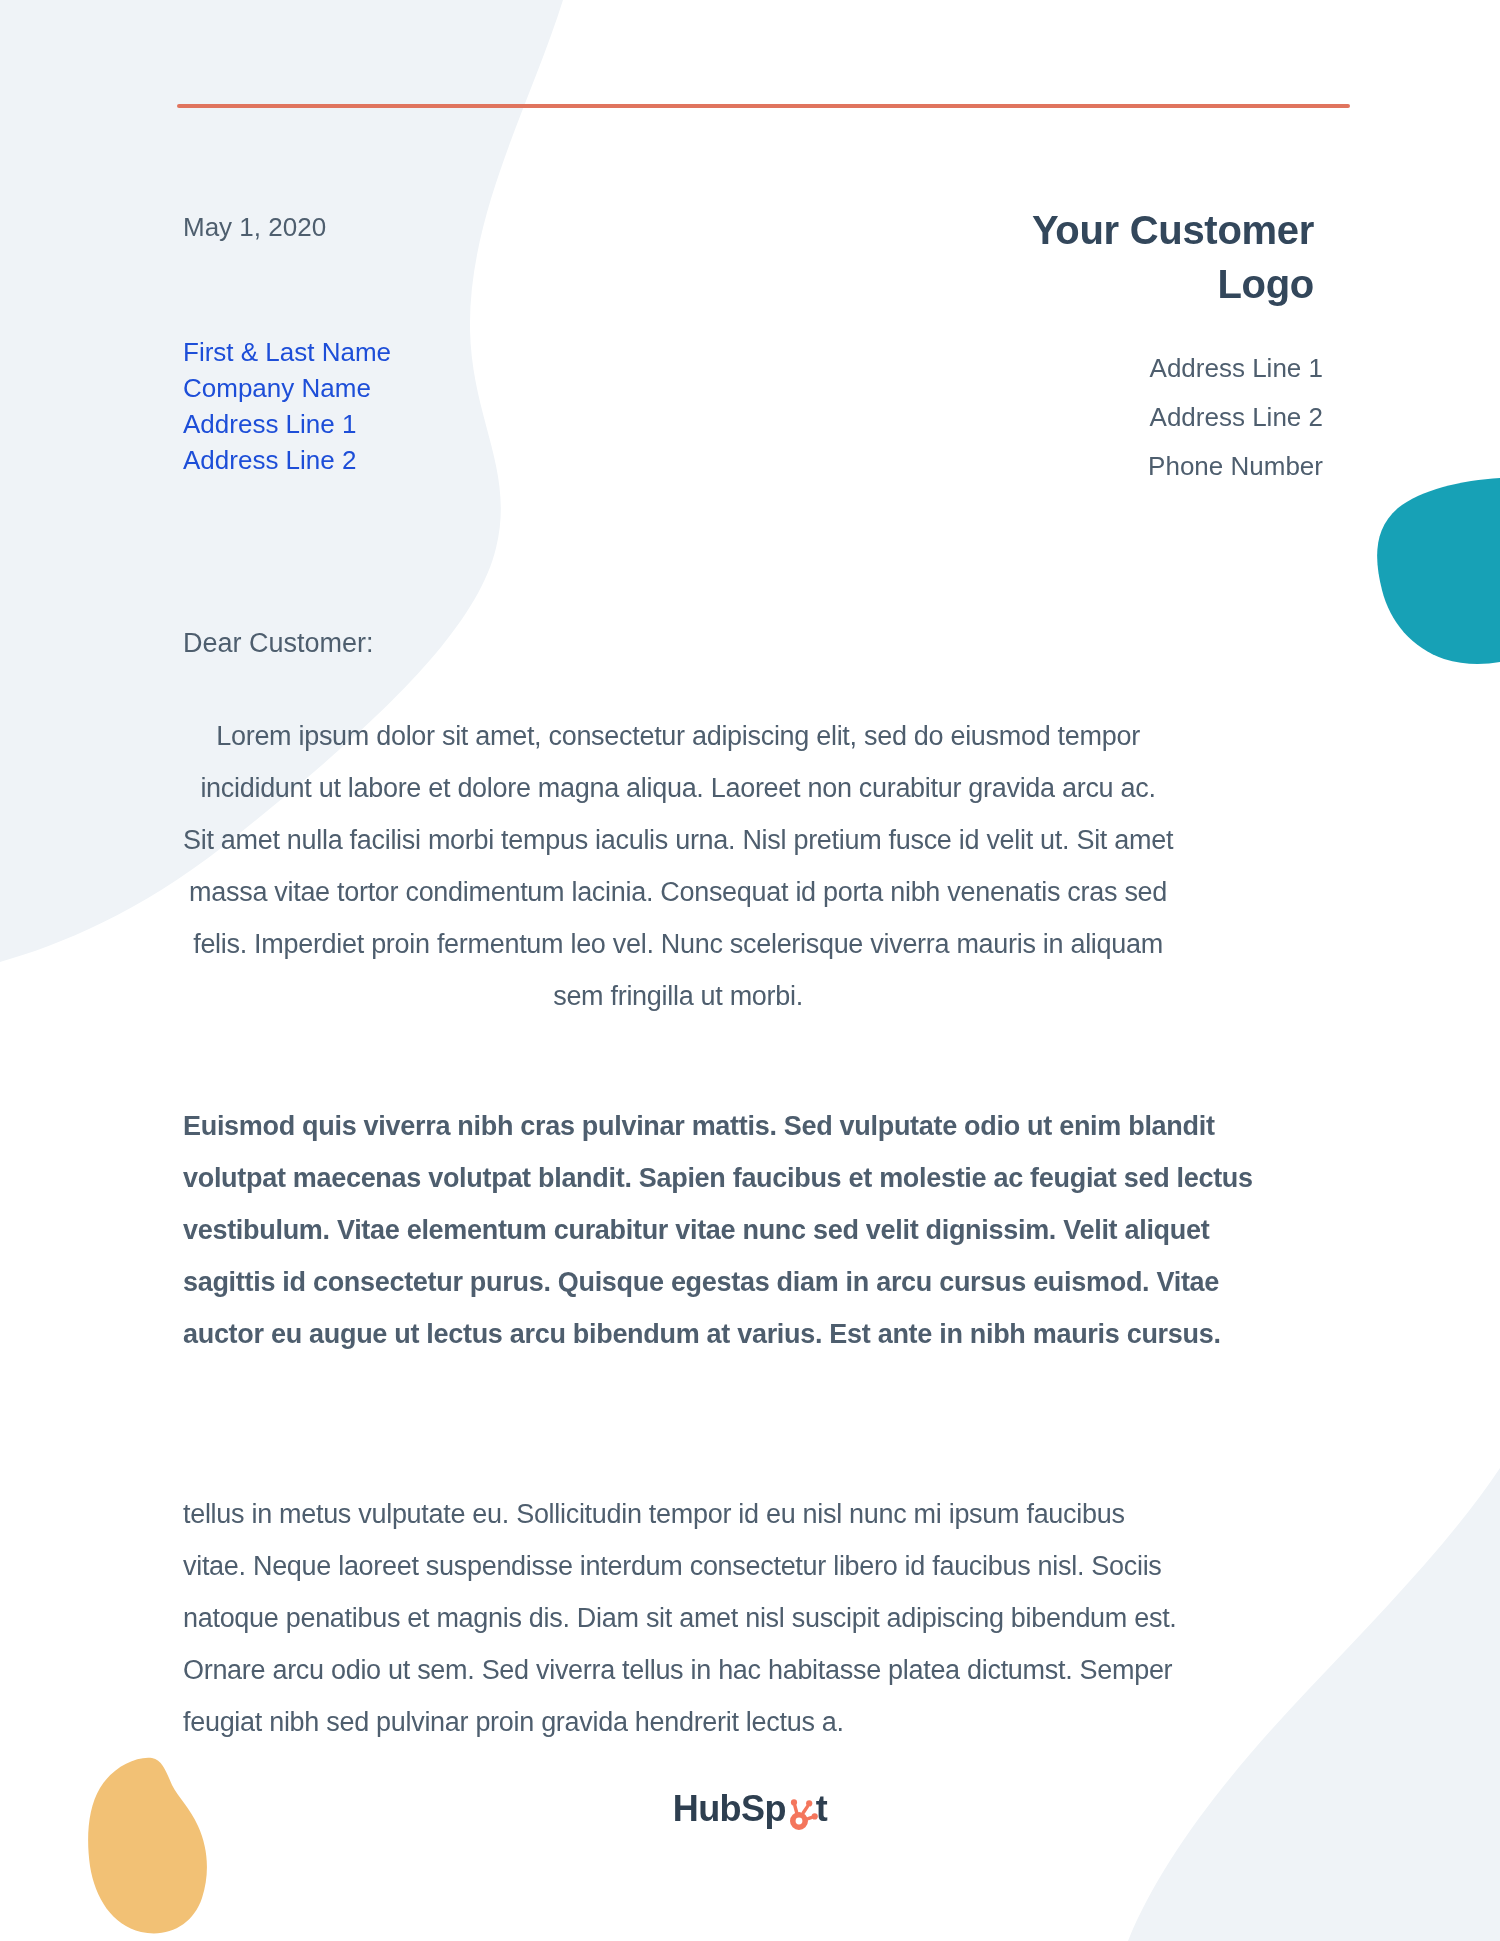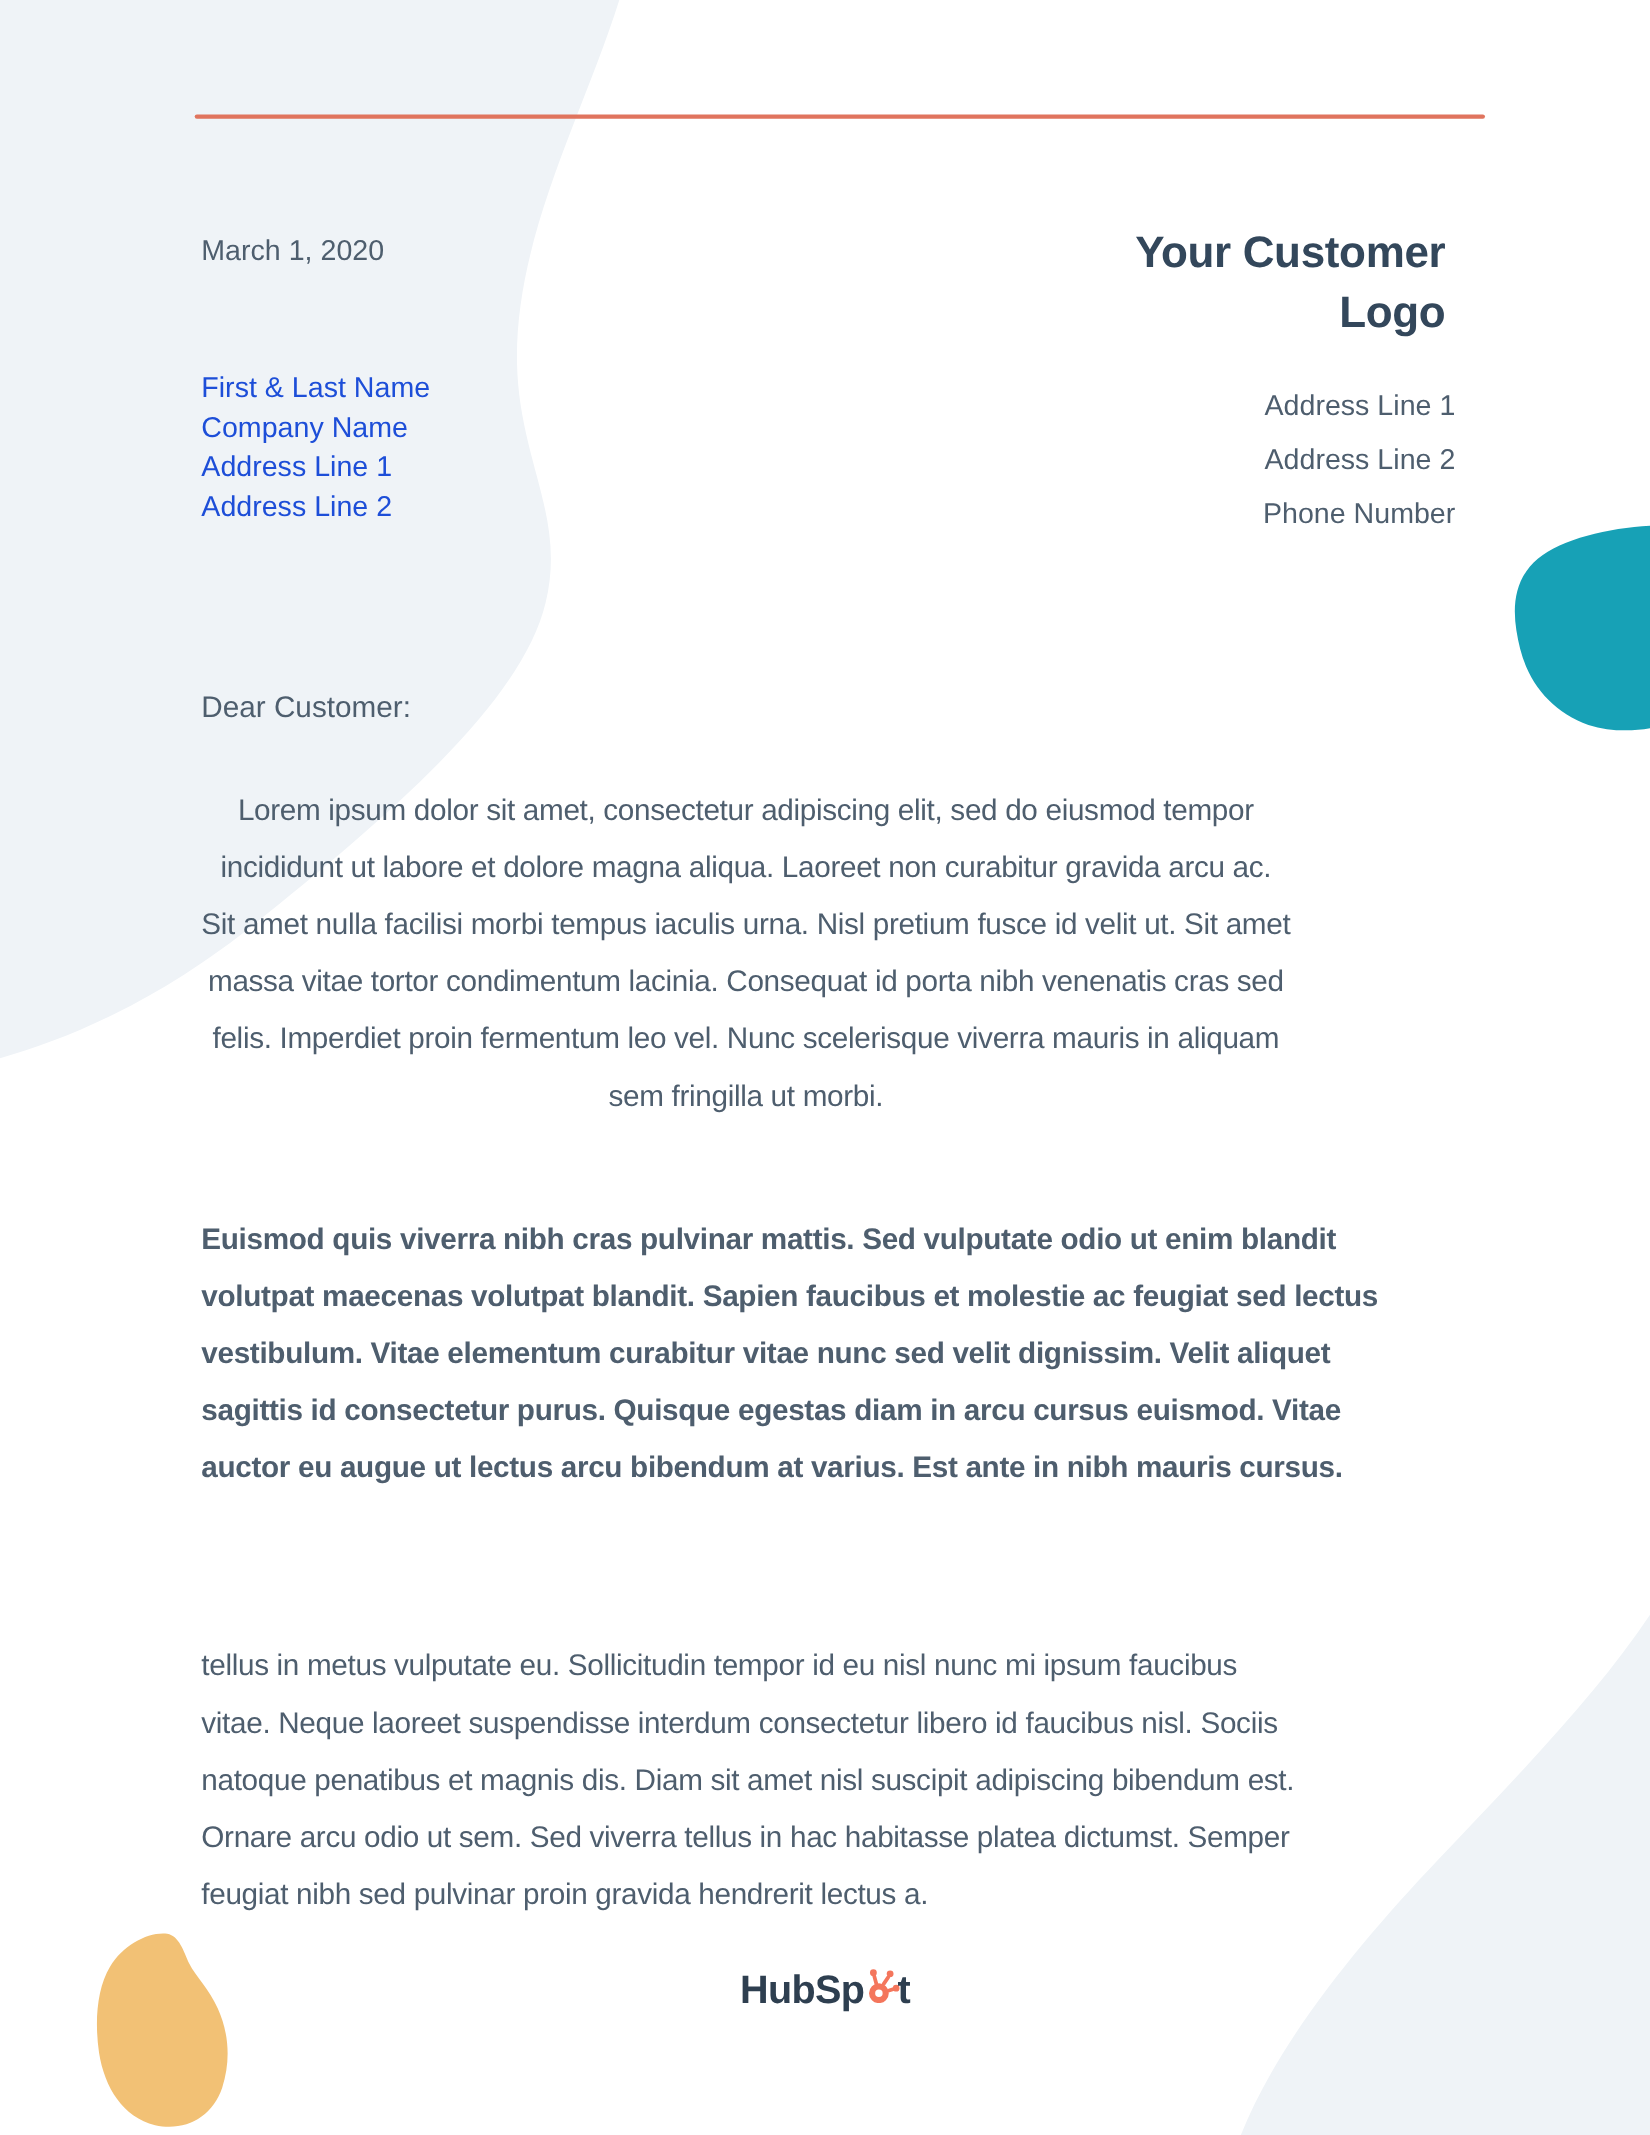--- a/index.html
+++ b/index.html
@@ -75,21 +75,21 @@
     white-space:pre;
   }
   .para-1{top:710px;text-align:center;}
   .para-2{top:1100px;font-weight:bold;}
   .para-3{top:1488px;}
   .footer-logo{
     position:absolute;
     left:0;right:0;top:1788px;
     display:flex;
     justify-content:center;
-    align-items:flex-start;
+    align-items:flex-end;
     font-size:36px;
     font-weight:bold;
     letter-spacing:-0.6px;
     color:#2e3f50;
   }
   .sprocket{display:inline-block;margin:0 -2px 0 -1px;}
 </style>
 </head>
 <body>
 
@@ -97,21 +97,21 @@
 
   <svg class="bg-decor" viewBox="0 0 1500 1941" aria-hidden="true">
     <path fill="#eff3f7" d="M0,0 L563,0 C530,105 468,215 470,330 C472,420 515,470 496,548 C474,640 350,745 225,845 C140,912 60,945 0,962 Z"></path>
     <path fill="#17a1b6" d="M1500,478 C1462,480 1420,490 1398,508 C1372,530 1375,562 1382,590 C1390,622 1412,648 1444,659 C1463,665 1483,665 1500,662 Z"></path>
     <path fill="#f2c175" d="M152,1758 C135,1756 112,1768 100,1788 C88,1808 86,1838 90,1866 C95,1898 112,1925 141,1932 C168,1938 193,1925 202,1898 C210,1873 208,1848 198,1826 C190,1808 178,1797 172,1785 C167,1774 163,1760 152,1758 Z"></path>
     <path fill="#eff3f7" d="M1500,1468 C1452,1540 1382,1612 1308,1690 C1234,1768 1162,1856 1128,1941 L1500,1941 Z"></path>
   </svg>
 
   <div class="accent-line"></div>
 
-  <div class="date">March 1, 2020</div>
+  <div class="date">May 1, 2020</div>
 
   <div class="company-logo">Your Customer
 Logo</div>
 
   <div class="sender-block">First &amp; Last Name
 Company Name
 Address Line 1
 Address Line 2</div>
 
   <div class="contact-block">Address Line 1

